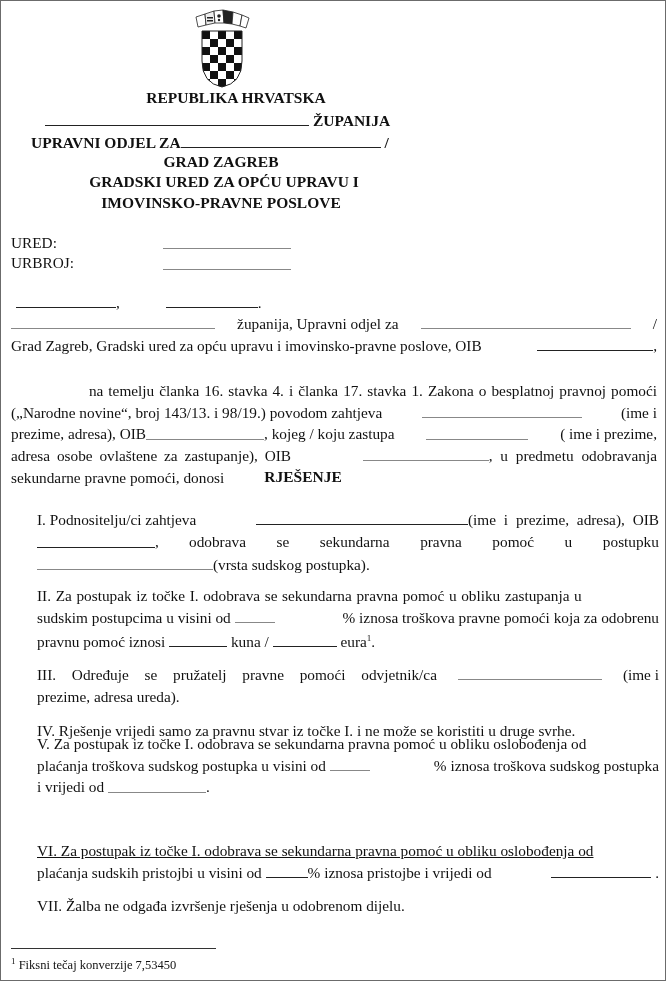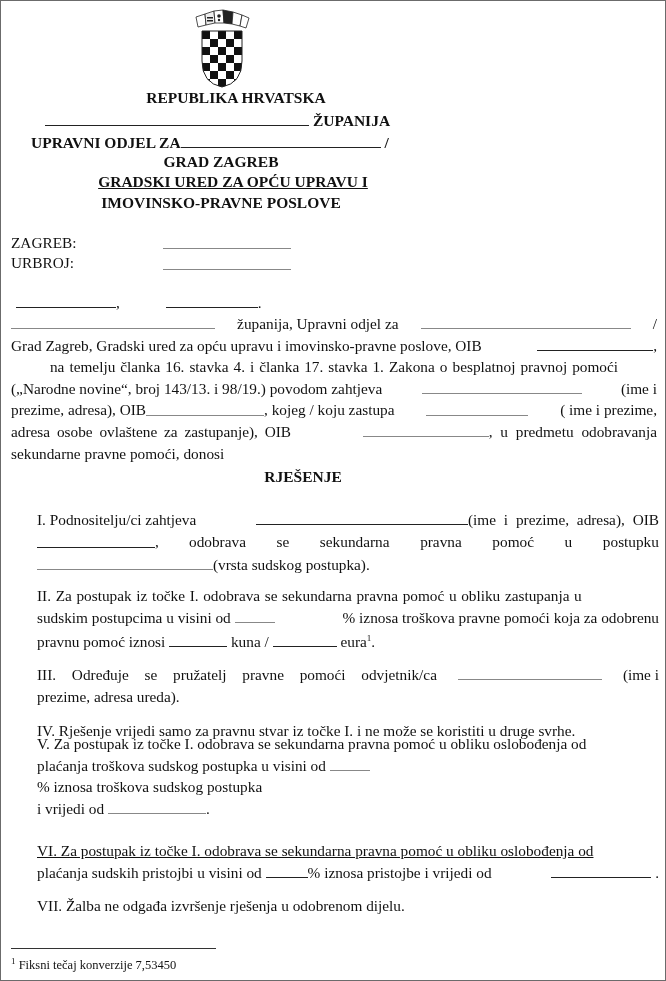--- a/index.html
+++ b/index.html
@@ -74,45 +74,45 @@
   <div class="abs hdr" style="left:0;width:470px;top:88px;">REPUBLIKA HRVATSKA</div>
   <div class="abs hdr" style="left:44px;top:108px;">
     <span class="blank" style="width:264px;"></span>
     <span>ŽUPANIJA</span>
   </div>
   <div class="abs hdr" style="left:30px;top:130px;">
     <span>UPRAVNI ODJEL ZA</span><span class="blank" style="width:200px;"></span>
     <span>/</span>
   </div>
   <div class="abs hdr" style="left:0;width:440px;top:152px;">GRAD ZAGREB</div>
-  <div class="abs hdr" style="left:12px;width:440px;top:172px;text-decoration:underline;">GRADSKI URED ZA OPĆU UPRAVU I</div>
+  <div class="abs hdr" style="left:3px;width:440px;top:172px;">GRADSKI URED ZA OPĆU UPRAVU I</div>
   <div class="abs hdr" style="left:0;width:440px;top:193px;">IMOVINSKO-PRAVNE POSLOVE</div>
 
-  <div class="abs" style="left:10px;top:233px;">ZAGREB:</div>
+  <div class="abs" style="left:10px;top:233px;">URED:</div>
   <span class="abs blank thin" style="left:162px;top:232px;width:128px;"></span>
   <div class="abs" style="left:10px;top:253px;">URBROJ:</div>
   <span class="abs blank thin" style="left:162px;top:253px;width:128px;"></span>
 
   <div class="abs" style="left:15px;top:291px;">
     <span class="blank" style="width:100px;"></span><span>,</span>
     <span class="blank" style="width:92px;margin-left:42px;"></span><span>.</span>
   </div>
 
   <div class="abs" style="left:10px;top:312px;width:646px;line-height:21.5px;">
     <div style="display:flex;justify-content:space-between;">
       <span class="blank thin" style="width:204px;"></span>
       <span>županija, Upravni odjel za</span>
       <span class="blank thin" style="width:210px;"></span>
       <span>/</span>
     </div>
     <div style="display:flex;justify-content:space-between;">
       <span>Grad Zagreb, Gradski ured za opću upravu i imovinsko-pravne poslove, OIB</span>
       <span><span class="blank" style="width:116px;"></span><span>,</span></span>
     </div>
-    <div style="display:flex;justify-content:center;">
+    <div style="display:flex;justify-content:flex-end;margin-top:24px;">
         <span style="word-spacing:1.2px;">na temelju članka 16. stavka 4. i članka 17. stavka 1. Zakona o besplatnoj pravnoj pomoći</span>
       </div>
     <div style="display:flex;justify-content:space-between;font-family:Liberation Serif, serif;">
       <span>(„Narodne novine“, broj 143/13. i 98/19.) povodom zahtjeva</span>
       <span class="blank thin" style="width:160px;"></span>
       <span>(ime i</span>
     </div>
     <div style="display:flex;justify-content:space-between;">
       <span><span>prezime, adresa), OIB</span><span class="blank thin" style="width:118px;"></span><span>, kojeg / koju zastupa</span></span>
       <span class="blank thin" style="width:102px;"></span>
@@ -180,21 +180,21 @@
     </div>
     <div>prezime, adresa ureda).</div>
   </div>
 
   <div class="abs" style="left:36px;top:721px;">IV. Rješenje vrijedi samo za pravnu stvar iz točke I. i ne može se koristiti u druge svrhe.</div>
 
   <div class="abs" style="left:36px;top:732px;width:622px;line-height:21.5px;">
     <div style="display:flex;justify-content:space-between;">
         <span>V. Za postupak iz točke I. odobrava se sekundarna pravna pomoć u obliku oslobođenja od</span>
       </div>
-    <div style="display:flex;justify-content:space-between;flex-direction:column;">
+    <div style="display:flex;justify-content:space-between;">
       <span><span>plaćanja troškova sudskog postupka u visini od</span> <span class="blank thin" style="width:40px;"></span></span>
       <span>% iznosa troškova sudskog postupka</span>
     </div>
     <div><span>i vrijedi od</span> <span class="blank thin" style="width:98px;"></span><span>.</span></div>
   </div>
 
   <div class="abs" style="left:36px;top:839px;width:622px;line-height:21.5px;">
     <div style="display:flex;justify-content:space-between;text-decoration:underline;">
         <span>VI. Za postupak iz točke I. odobrava se sekundarna pravna pomoć u obliku oslobođenja od</span>
       </div>

